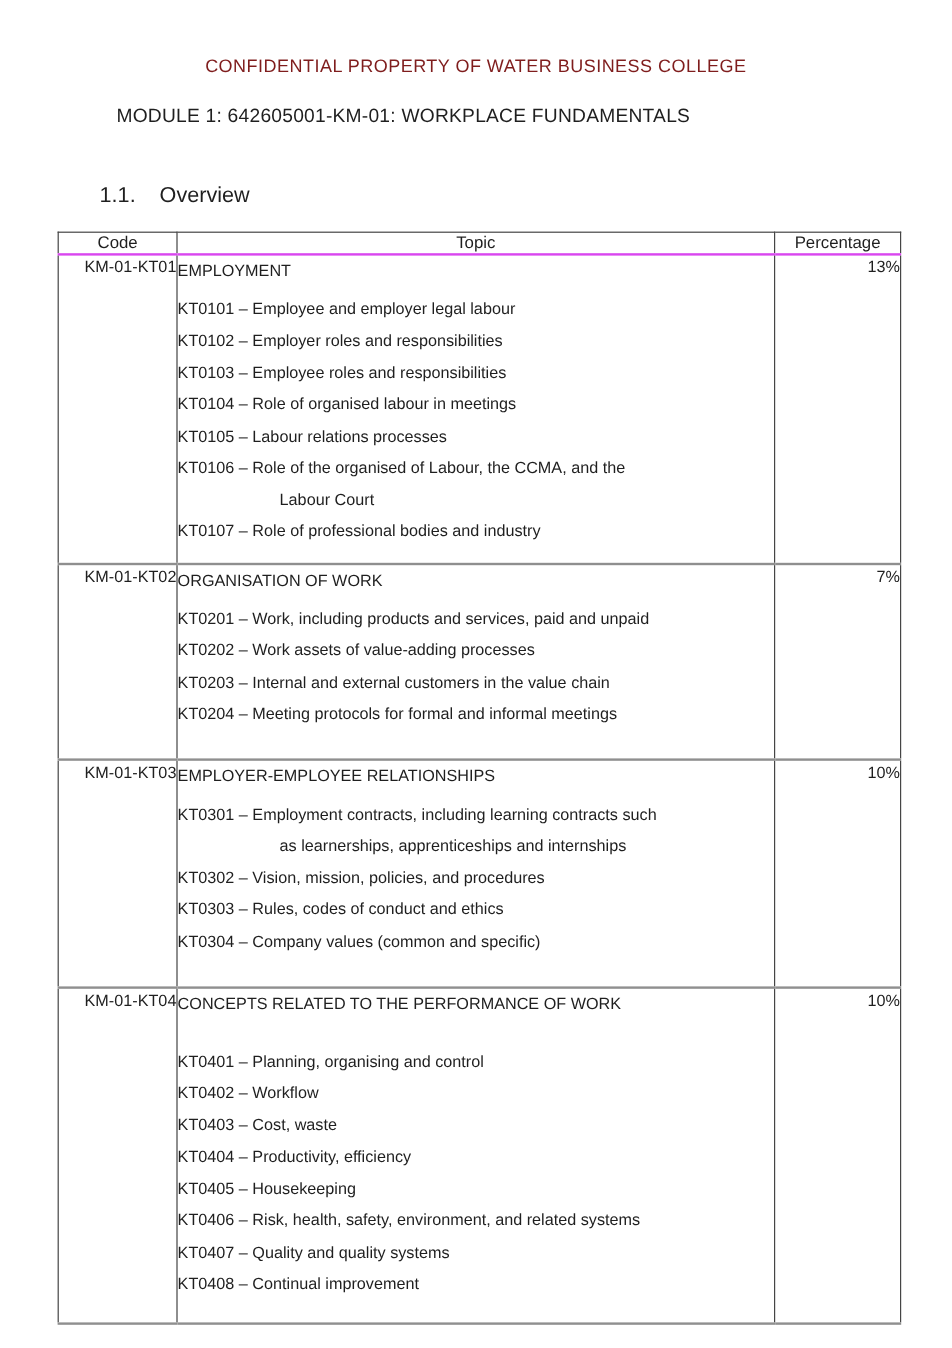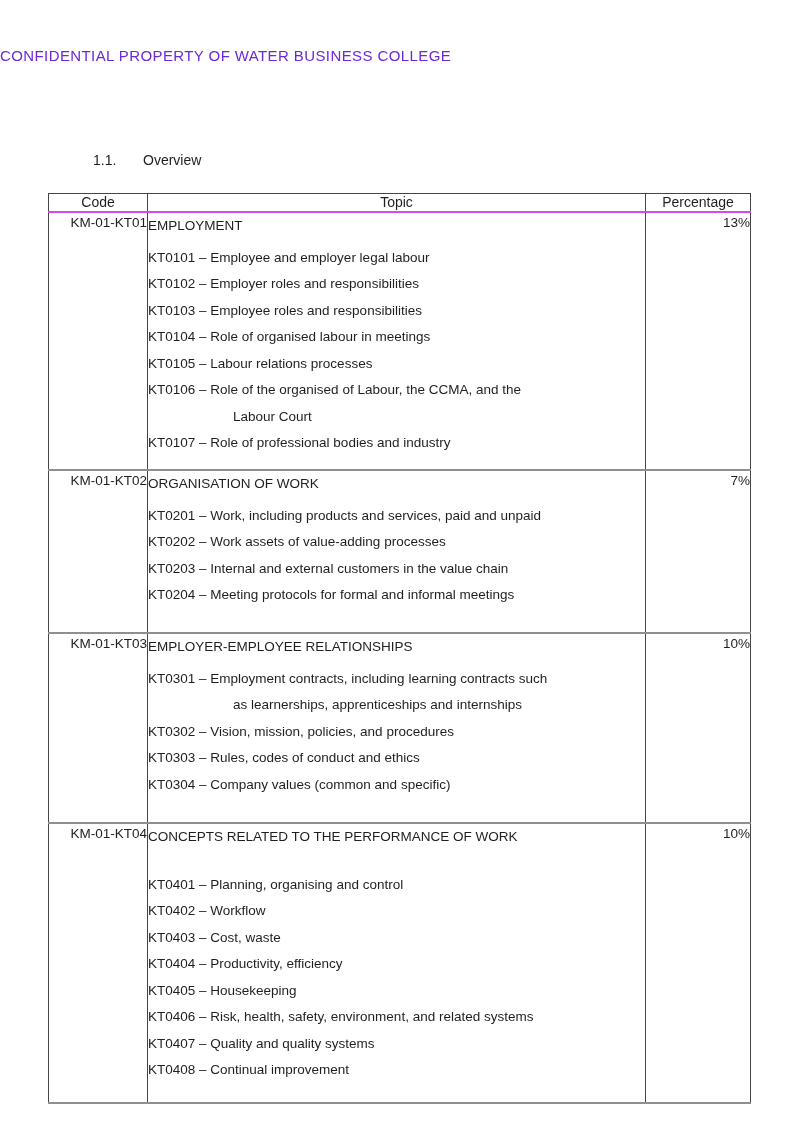--- a/index.html
+++ b/index.html
@@ -14,39 +14,39 @@
     background: #ffffff;
     font-family: "Liberation Sans", "DejaVu Sans", sans-serif;
     color: #1f1f1f;
     overflow: hidden;
   }
   .notice {
     position: absolute;
     top: 47px;
     left: 0;
     right: 0;
-    text-align: left;
+    text-align: center;
     font-size: 15px;
     letter-spacing: 0.4px;
-    color: #6d28d9;
+    color: #7f1d1d;
     white-space: nowrap;
   }
   .module-title {
     position: absolute;
     top: 89px;
     left: 97px;
     font-size: 16px;
     letter-spacing: 0.2px;
     white-space: nowrap;
   }
   .section-heading {
     position: absolute;
     top: 152px;
-    left: 93px;
-    font-size: 14px;
+    left: 83px;
+    font-size: 18px;
     white-space: nowrap;
   }
   .section-heading .num {
     display: inline-block;
     width: 50px;
   }
   .overview-table {
     position: absolute;
     top: 193px;
     left: 48px;
@@ -106,20 +106,21 @@
     text-indent: 0;
   }
 </style>
 </head>
 <body>
 
 <div class="page">
 
   <div class="notice">CONFIDENTIAL PROPERTY OF WATER BUSINESS COLLEGE</div>
 
+  <div class="module-title">MODULE 1: 642605001-KM-01: WORKPLACE FUNDAMENTALS</div>
 
   <div class="section-heading">
     <span class="num">1.1.</span><span>Overview</span>
   </div>
 
   <table class="overview-table">
     <colgroup>
       <col class="col-code">
       <col class="col-topic">
       <col class="col-pct">

